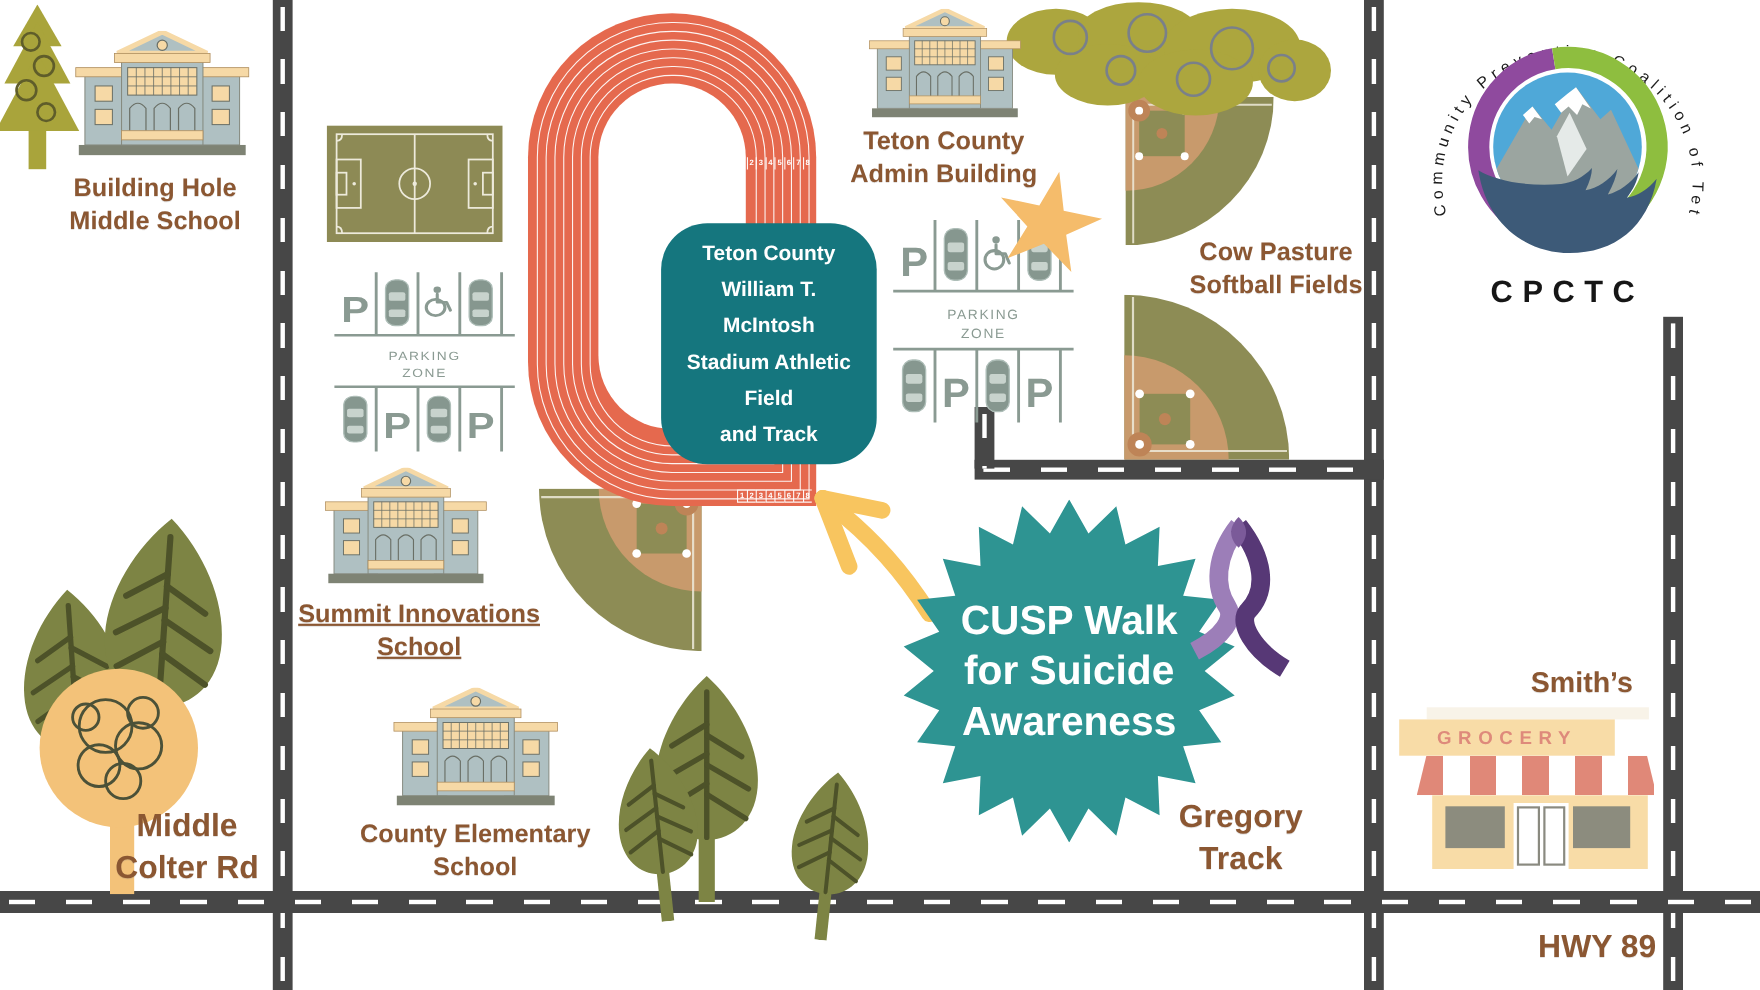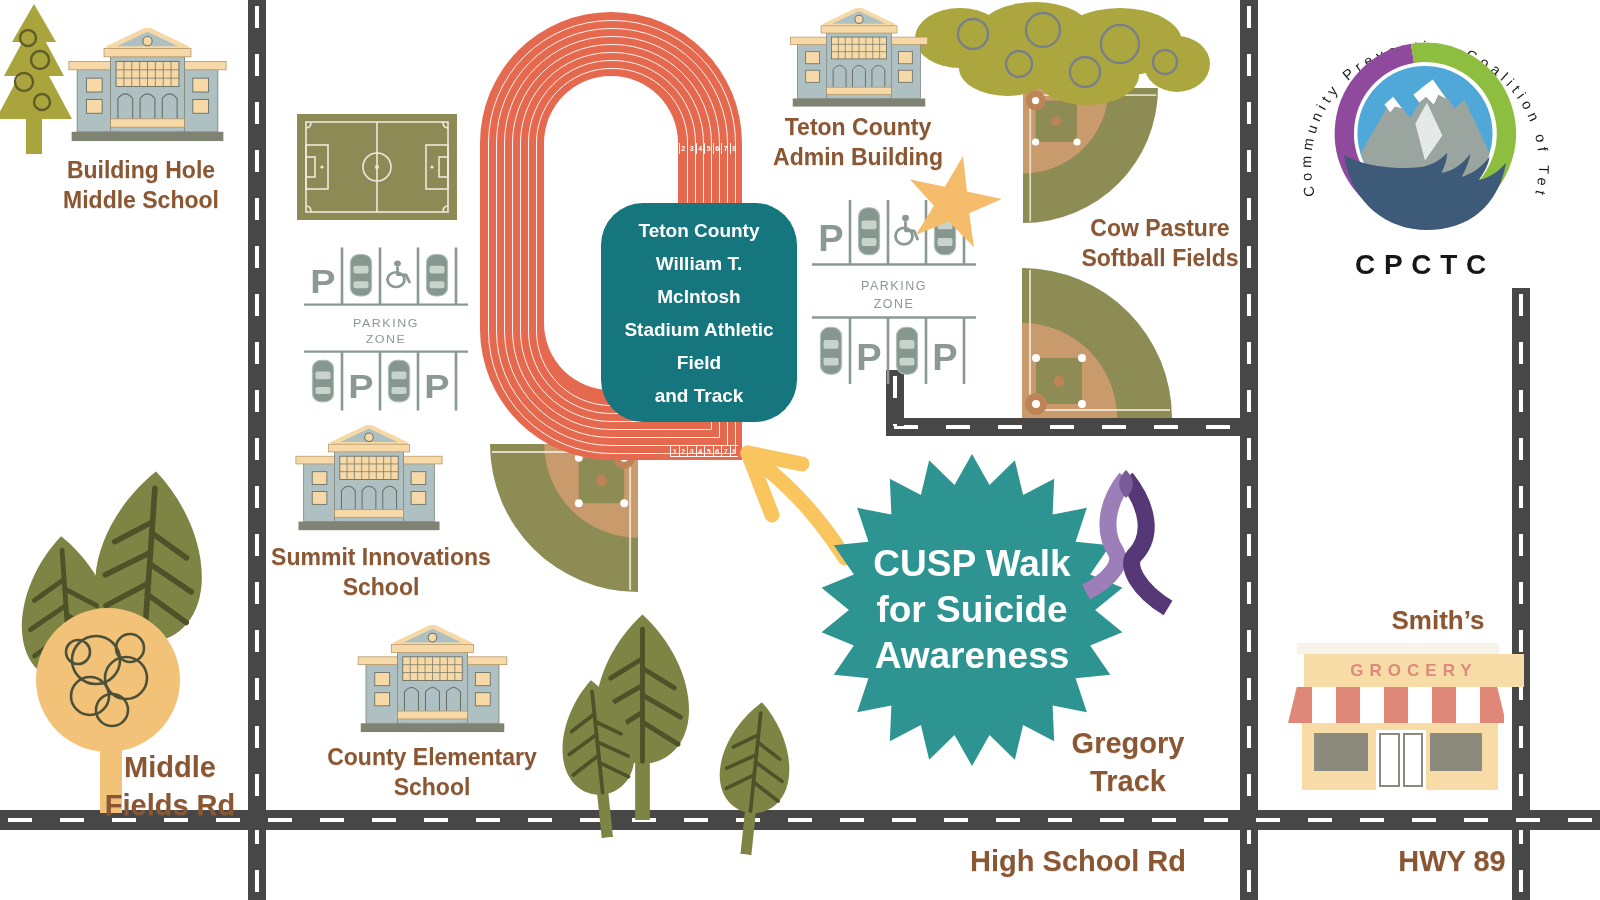--- a/index.html
+++ b/index.html
@@ -45,21 +45,21 @@
          color:#ffffff;font-weight:bold;font-size:37px;line-height:46px;text-align:center;}
 
   
   .parkzone{position:absolute;z-index:6;}
   .parkzone text{font-family:"Liberation Sans",sans-serif;fill:#8A9A92;}
   .p-letter{font-size:38px;font-weight:bold;}
   .p-zone{font-size:12.5px;letter-spacing:1.5px;}
 
   
   .sm-strip{position:absolute;left:1297px;top:643px;width:202px;height:11px;background:#F8F3E8;z-index:6;}
-  .sm-band{position:absolute;left:1304px;top:654px;width:220px;height:33px;background:#F8DCA7;z-index:6;
+  .sm-band{position:absolute;left:1272px;top:654px;width:196px;height:33px;background:#F8DCA7;z-index:6;
            display:flex;align-items:center;justify-content:center;
            color:#DE8A7B;font-weight:bold;font-size:17px;letter-spacing:6px;}
   .sm-awning{position:absolute;left:1288px;top:687px;width:218px;height:36px;z-index:6;
            background:repeating-linear-gradient(90deg,#E08878 0 24px,#ffffff 24px 48px);
            clip-path:polygon(4% 0,96% 0,100% 100%,0% 100%);}
   .sm-body{position:absolute;left:1302px;top:723px;width:196px;height:67px;background:#F8DCA7;z-index:6;}
   .sm-win{position:absolute;background:#8C8C7E;z-index:7;}
   .sm-doors{position:absolute;left:1376px;top:730px;width:50px;height:60px;background:#ffffff;z-index:7;
             display:flex;gap:3px;padding:3px;box-sizing:border-box;}
   .sm-doors div{flex:1;border:2px solid #8a8a80;background:#ffffff;}
@@ -304,21 +304,21 @@
   </div>
 
   <div class="lbl lbl-s" style="left:1160px;top:213px;">
     <div>Cow Pasture</div>
       <div>Softball Fields</div>
   </div>
 
   <svg class="abs" style="left:283px;top:425px;z-index:6;" width="172" height="108">
       <use href="#school-building" width="172" height="108"></use>
     </svg>
-  <div class="lbl lbl-s" style="left:381px;top:542px;">
+  <div class="lbl lbl-s" style="left:381px;top:542px;text-decoration:underline;">
     <div>Summit Innovations</div>
       <div>School</div>
   </div>
 
   <svg class="abs" style="left:345px;top:625px;z-index:6;" width="175" height="110">
       <use href="#school-building" width="175" height="110"></use>
     </svg>
   <div class="lbl lbl-s" style="left:432px;top:742px;">
     <div>County Elementary</div>
       <div>School</div>
@@ -416,30 +416,27 @@
     </div>
   <div class="sm-awning"></div>
   <div class="sm-body"></div>
   <div class="sm-win" style="left:1314px;top:733px;width:54px;height:38px;"></div>
   <div class="sm-win" style="left:1430px;top:733px;width:52px;height:38px;"></div>
   <div class="sm-doors">
       <div></div>
       <div></div>
     </div>
 
-  <div class="lbl lbl-r" style="left:170px;top:748px;">
+  <div class="lbl lbl-r" style="left:170px;top:732px;">
     <div>Middle</div>
-      <div>Fields Rd</div>
+      <div>Colter Rd</div>
   </div>
   <div class="lbl lbl-r" style="left:1128px;top:724px;">
     <div>Gregory</div>
       <div>Track</div>
-  </div>
-  <div class="lbl lbl-r" style="left:1078px;top:842px;">
-    <div>High School Rd</div>
   </div>
   <div class="lbl lbl-r" style="left:1452px;top:842px;">
     <div>HWY 89</div>
   </div>
 
   <svg class="abs" style="left:1280px;top:8px;z-index:12;" width="290" height="276" viewBox="0 0 300 286">
     <defs>
       <path id="ringTextPath" d="M 38 200 A 118 118 0 1 1 262 200"></path>
       <clipPath id="logoClip">
           <circle cx="150" cy="130" r="70"></circle>

